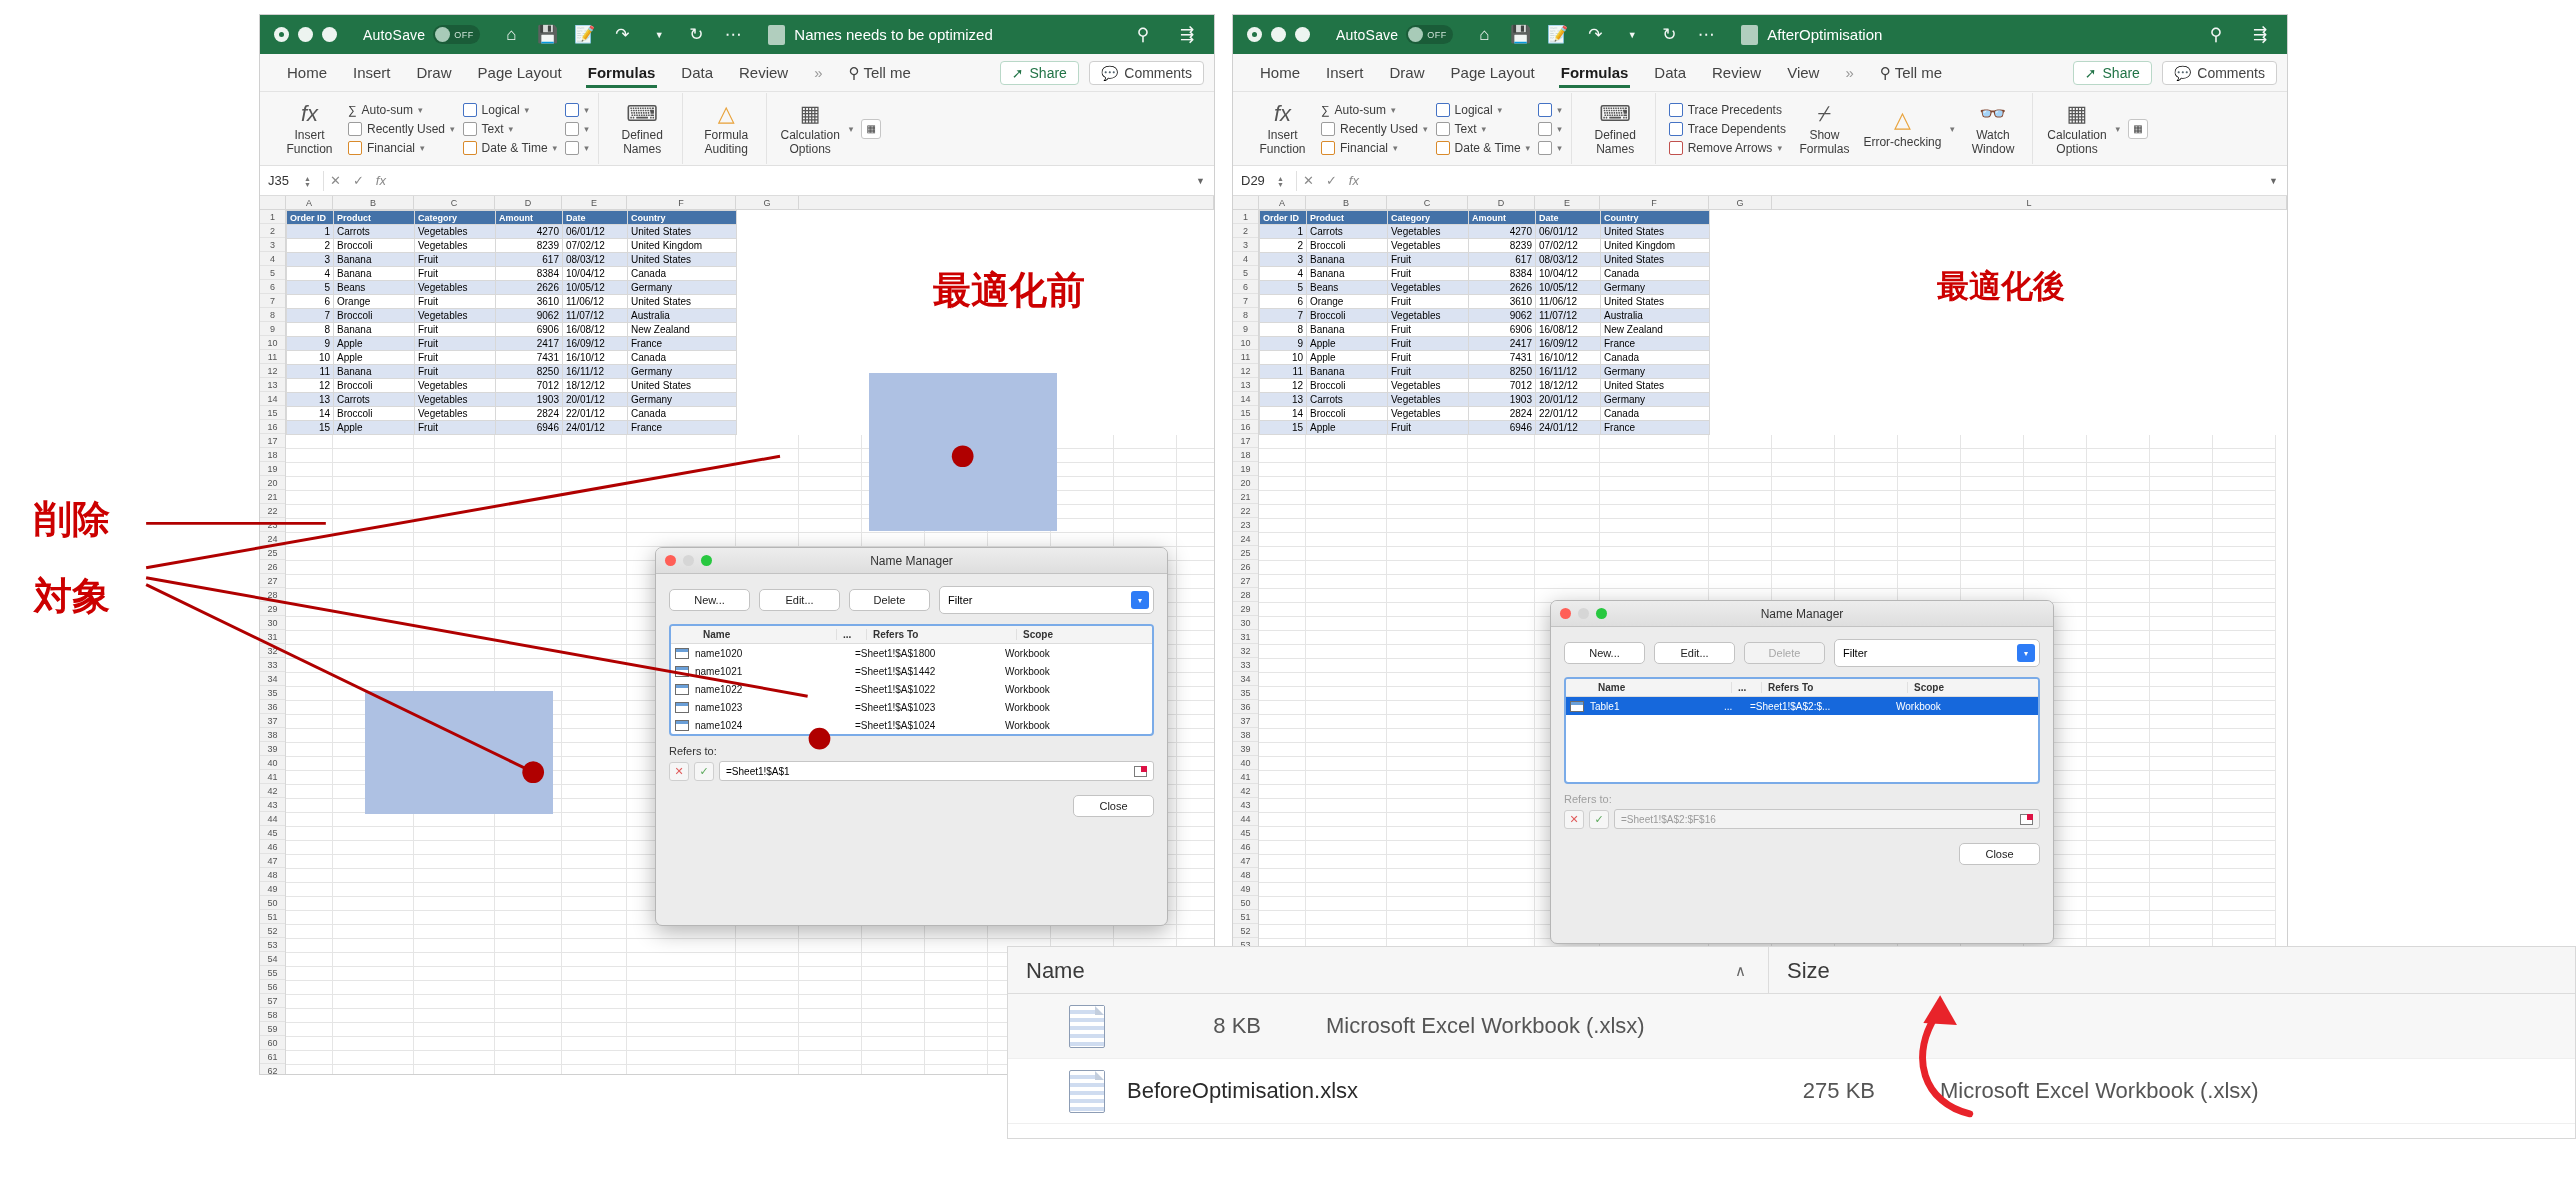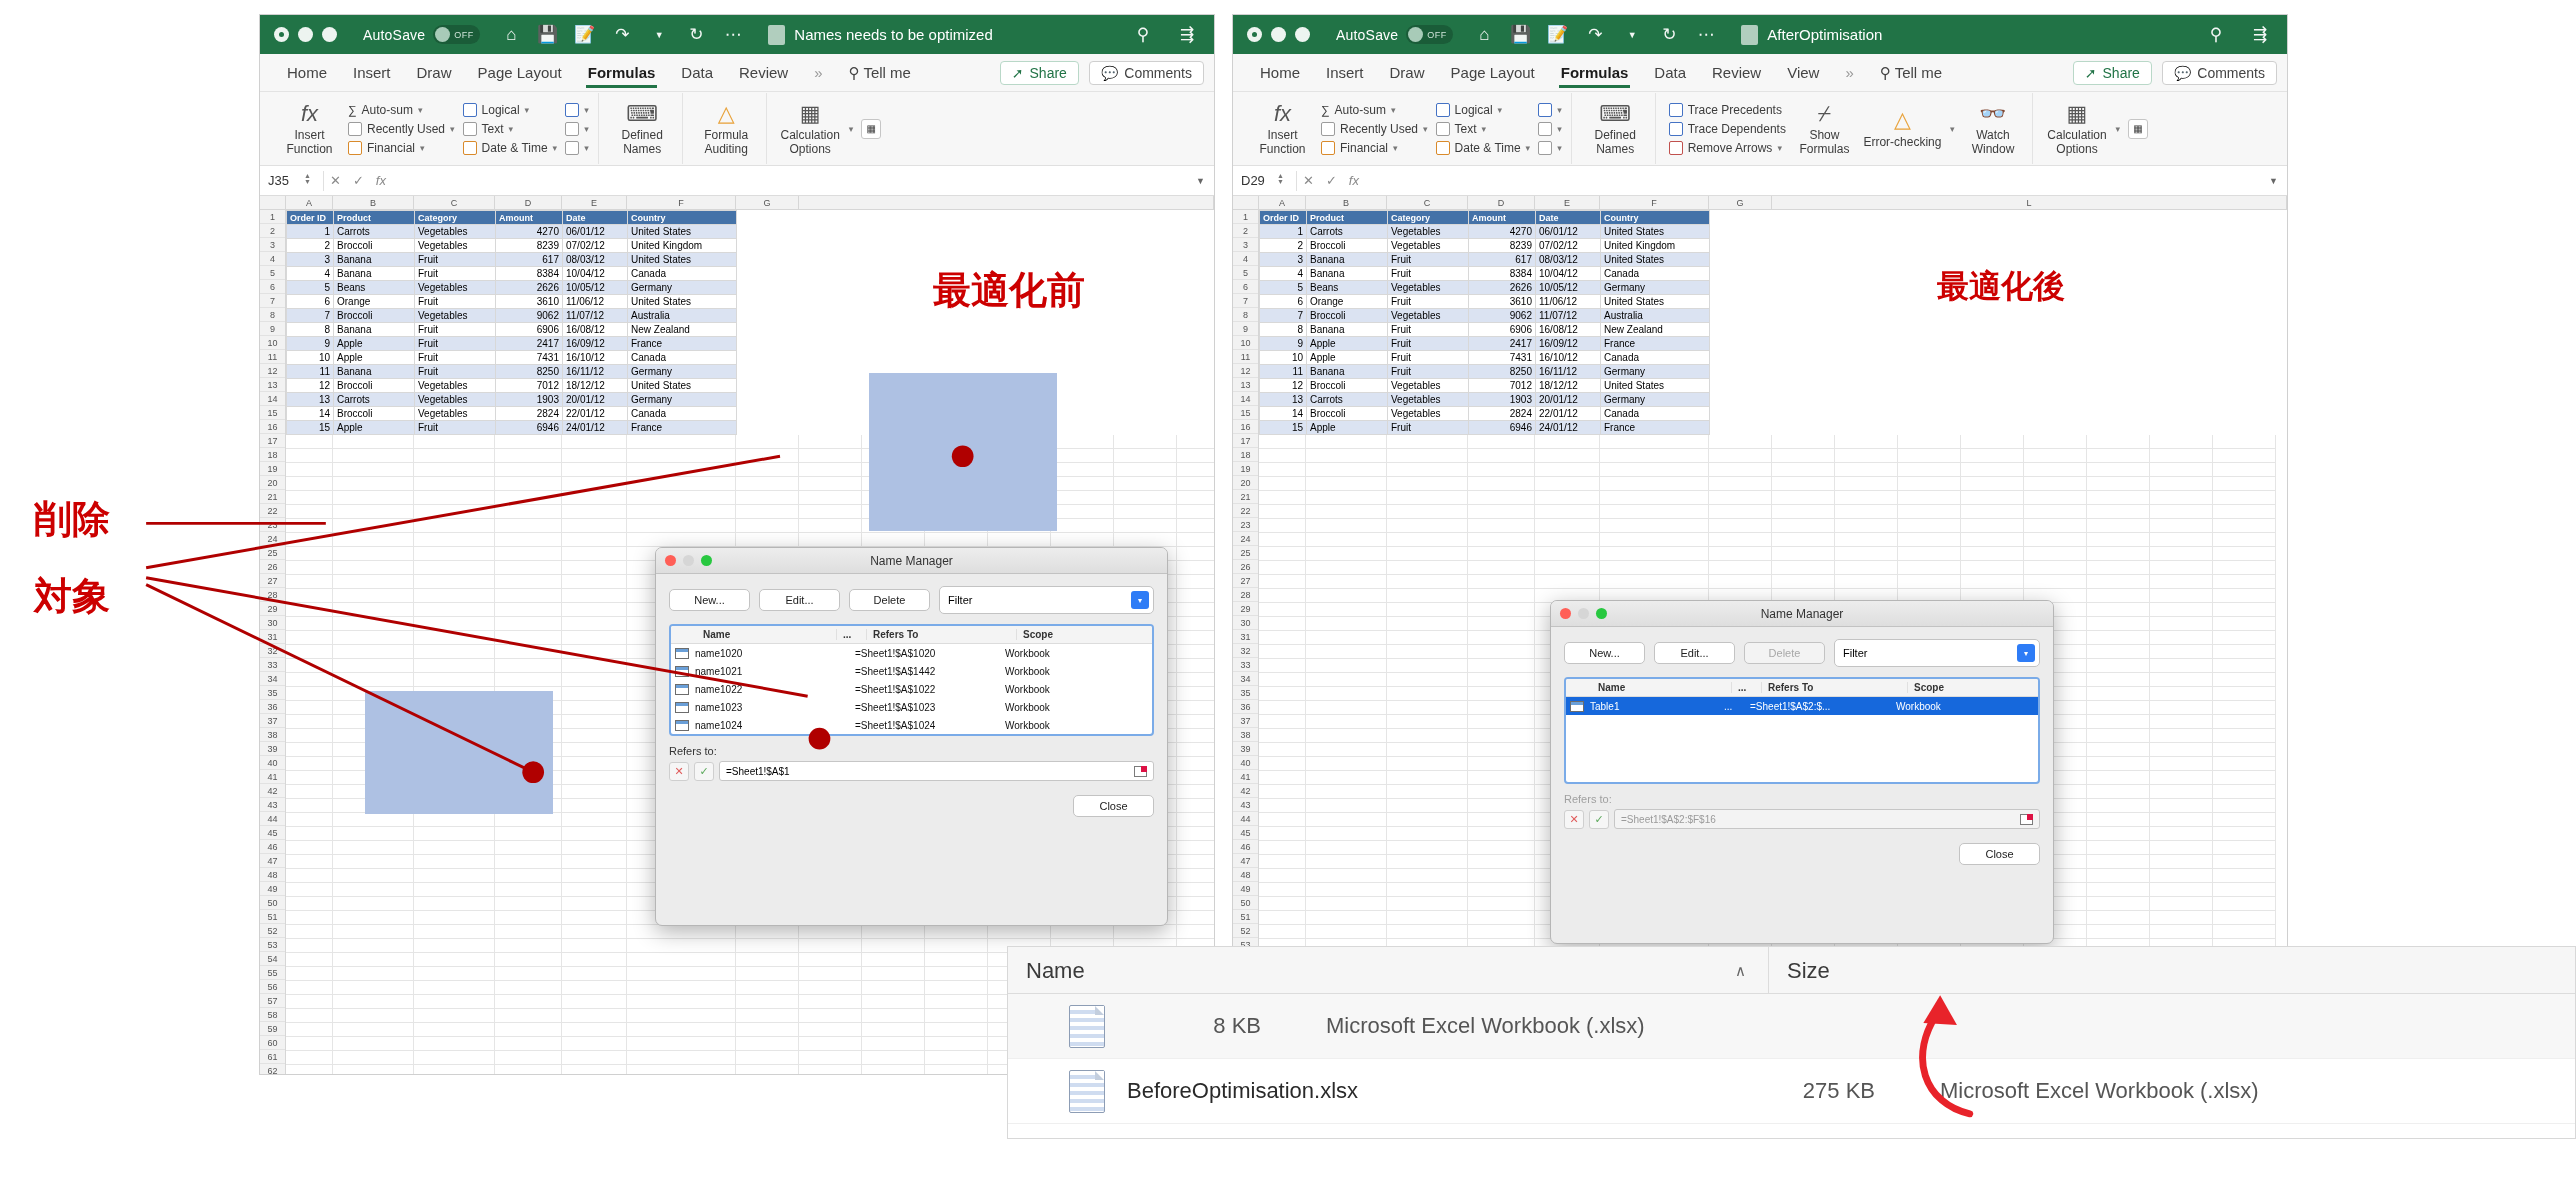--- a/index.html
+++ b/index.html
@@ -56,21 +56,21 @@
   .rb-col { display:flex; flex-direction:column; gap:5px; }
   .rb-item { display:flex; align-items:center; gap:5px; white-space:nowrap; }
   .sq { width:14px;height:14px;border:1px solid #9c9c9c; border-radius:2px; background:#fff; display:inline-block; flex:none;}
   .sq.blue { border-color:#4472c4; }
   .sq.org { border-color:#d98a2b; }
   .chev { font-size:9px; color:#777; }
   .mini-btn { width:20px;height:20px;border:1px solid #c6c6c6;border-radius:3px;background:#fff; display:flex;align-items:center;justify-content:center;font-size:10px;}
 
   
   .xl-formulabar { height:30px; background:#fff; border-bottom:1px solid #dcdcdc; display:flex; align-items:center; font-size:13px; color:#333;}
-  .namebox { width:57px; padding-left:8px; display:flex; align-items:flex-start; justify-content:space-between; padding-right:6px; }
+  .namebox { width:57px; padding-left:8px; display:flex; align-items:flex-end; justify-content:space-between; padding-right:6px; }
   .namebox .spin { display:flex; flex-direction:column; font-size:7px; line-height:6px; color:#777; }
   .fb-sep { width:1px; height:20px; background:#e0e0e0; margin:0 6px; }
   .fb-btns { display:flex; gap:12px; color:#8a8a8a; font-size:13px; }
   .fb-input { flex:1; }
   .fb-caret { margin-right:9px; color:#666; font-size:9px;}
 
   
   .grid-wrap { position:relative; background:#fff; overflow:hidden; }
   .colhdr { display:flex; height:14px; background:#f2f2f2; border-bottom:1px solid #d6d6d6; }
   .corner { width:26px; border-right:1px solid #d6d6d6; background:#f2f2f2; flex:none;}
@@ -2390,21 +2390,21 @@
         <div style="width:140px">Name</div>
         <div style="width:30px">...</div>
         <div style="width:150px">Refers To</div>
         <div style="flex:1;border-right:none">Scope</div>
       </div>
       <div id="nmrows-left">
           <div class="nm-row">
             <span class="nm-ic"></span>
             <div style="width: 134px;">name1020</div>
             <div style="width: 26px;"></div>
-            <div style="width: 150px;">=Sheet1!$A$1020</div>
+            <div style="width: 150px;">=Sheet1!$A$1800</div>
             <div style="width: 89px;">Workbook</div>
           </div>
           <div class="nm-row">
             <span class="nm-ic"></span>
             <div style="width: 134px;">name1021</div>
             <div style="width: 26px;"></div>
             <div style="width: 150px;">=Sheet1!$A$1442</div>
             <div style="width: 89px;">Workbook</div>
           </div>
           <div class="nm-row">

